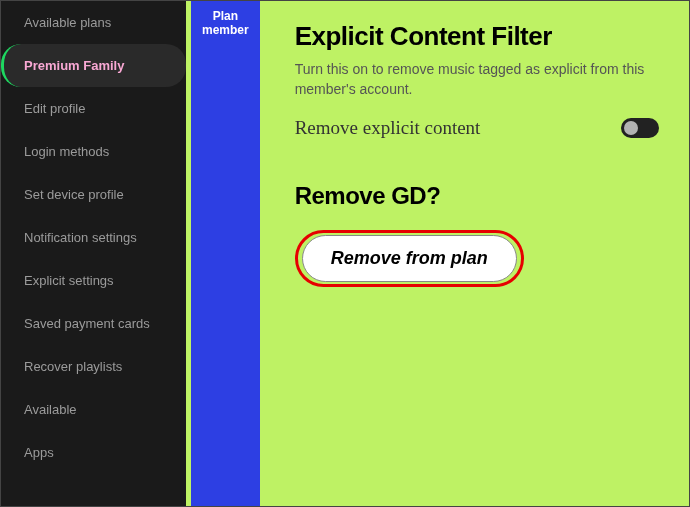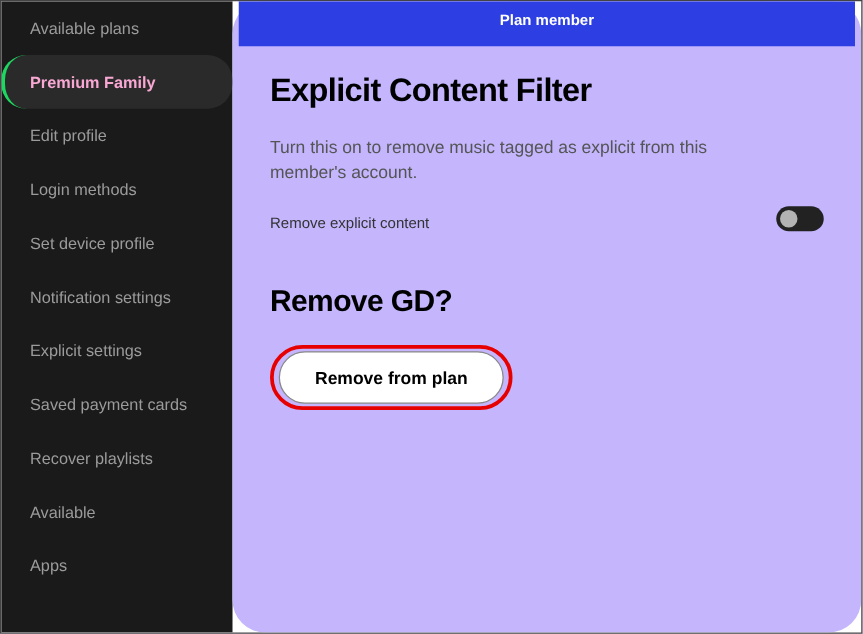--- a/index.html
+++ b/index.html
@@ -26,57 +26,57 @@
     }
     .sidebar-item.active {
       color: #f9a8d4;
       font-weight: 600;
       background: #2a2a2a;
       border-left: 3px solid #1ed760;
       border-radius: 20px;
     }
     .main {
       flex: 1;
-      background: #c4b5fd;
+      background: #bef264;
       display: flex;
-      flex-direction: column;
-      border-radius: 26px;
+      flex-direction: row;
     }
     .header-bar {
       background: #2d3fe3;
       color: #fff;
       text-align: center;
       padding: 8px 0 14px 0;
       font-size: 12px;
       font-weight: 700;
       margin: 0 5px;
     }
     .content {
       padding: 20px 30px;
     }
     h1.section-title {
       font-size: 26px;
       font-weight: 800;
       letter-spacing: -0.5px;
-      margin-bottom: 20px;
+      margin-bottom: 8px;
       color: #000;
     }
     .section-desc {
       font-size: 14px;
       color: #555;
       line-height: 1.4;
       margin-bottom: 18px;
       max-width: 400px;
     }
     .toggle-row {
       display: flex;
       justify-content: space-between;
-      align-items: flex-end;
-      font-size: 12px;
+      align-items: center;
+      font-size: 19px;
       color: #333;
+      font-family: Liberation Serif, serif;
     }
     .toggle {
       width: 38px;
       height: 20px;
       background: #222;
       border-radius: 20px;
       position: relative;
       cursor: pointer;
     }
     .toggle .knob {
@@ -100,25 +100,26 @@
       display: inline-block;
       border: 3px solid #e60000;
       border-radius: 30px;
       padding: 2px 4px;
     }
     .remove-btn {
       display: inline-block;
       border: 1px solid #888;
       border-radius: 24px;
       padding: 12px 28px;
-      font-size: 14px;
+      font-size: 18px;
       font-weight: 700;
       color: #000;
       background: #fff;
       cursor: pointer;
+      font-style: italic;
     }
   </style>
 </head>
 <body>
 
 <div class="layout">
   <nav class="sidebar">
     <div class="sidebar-item"><span>Available plans</span></div>
     <div class="sidebar-item active"><span>Premium Family</span></div>
     <div class="sidebar-item"><span>Edit profile</span></div>

